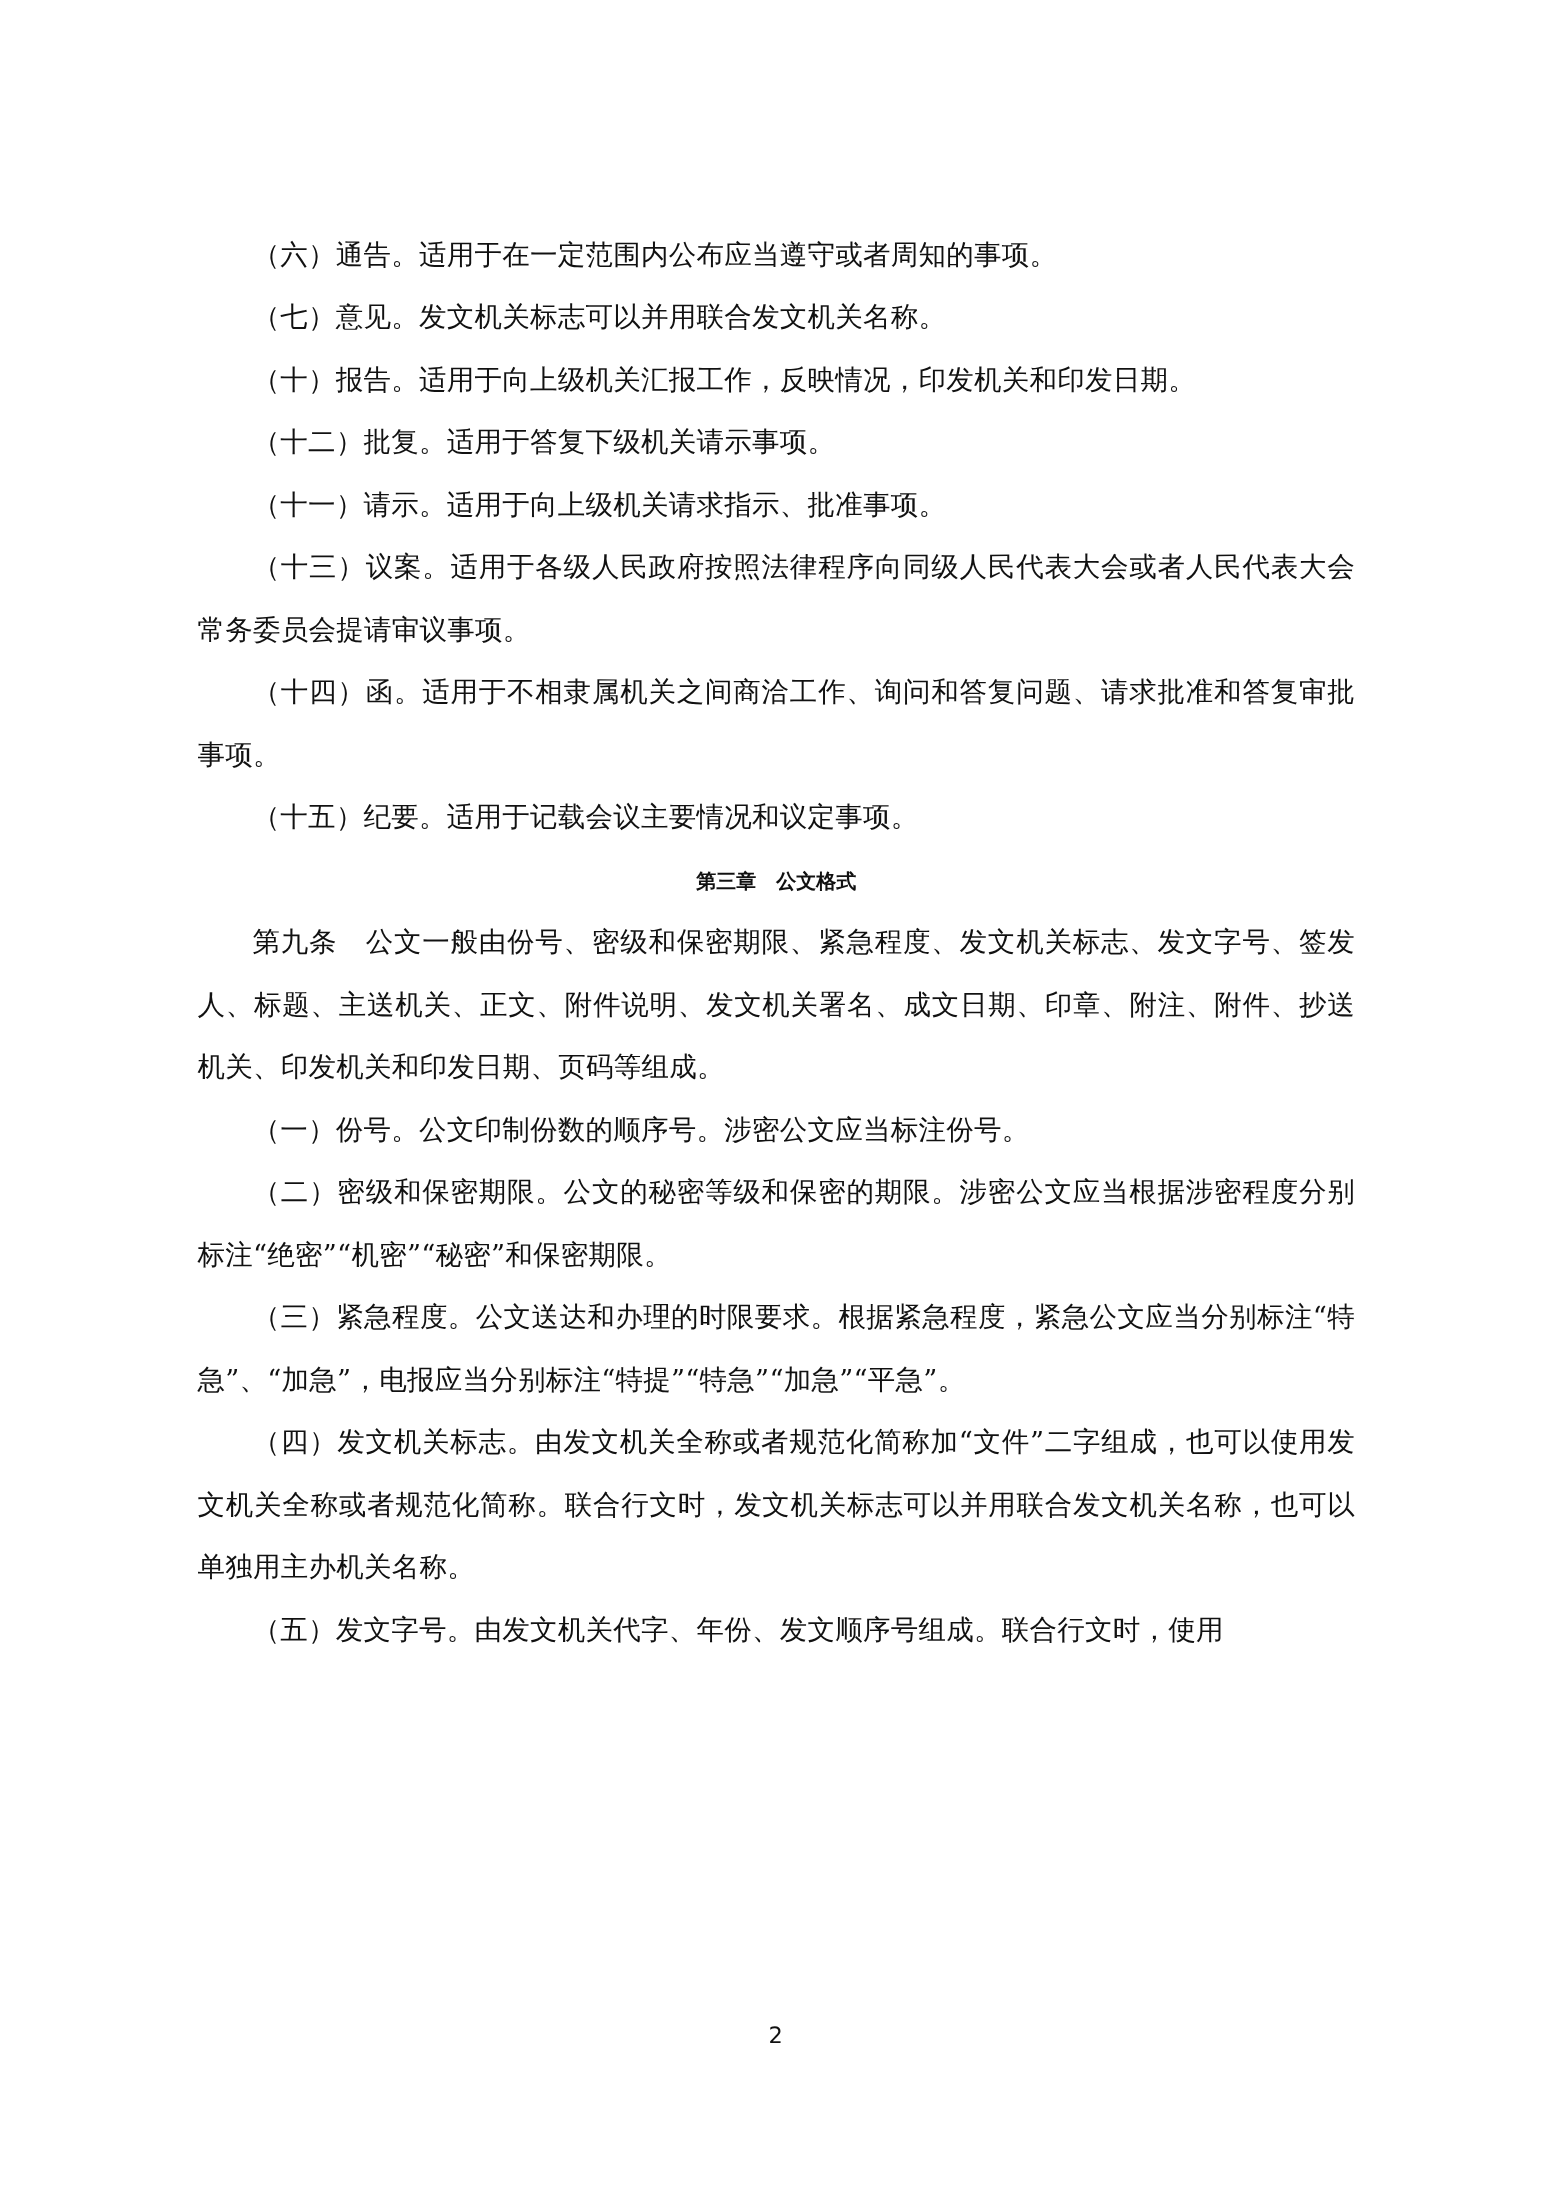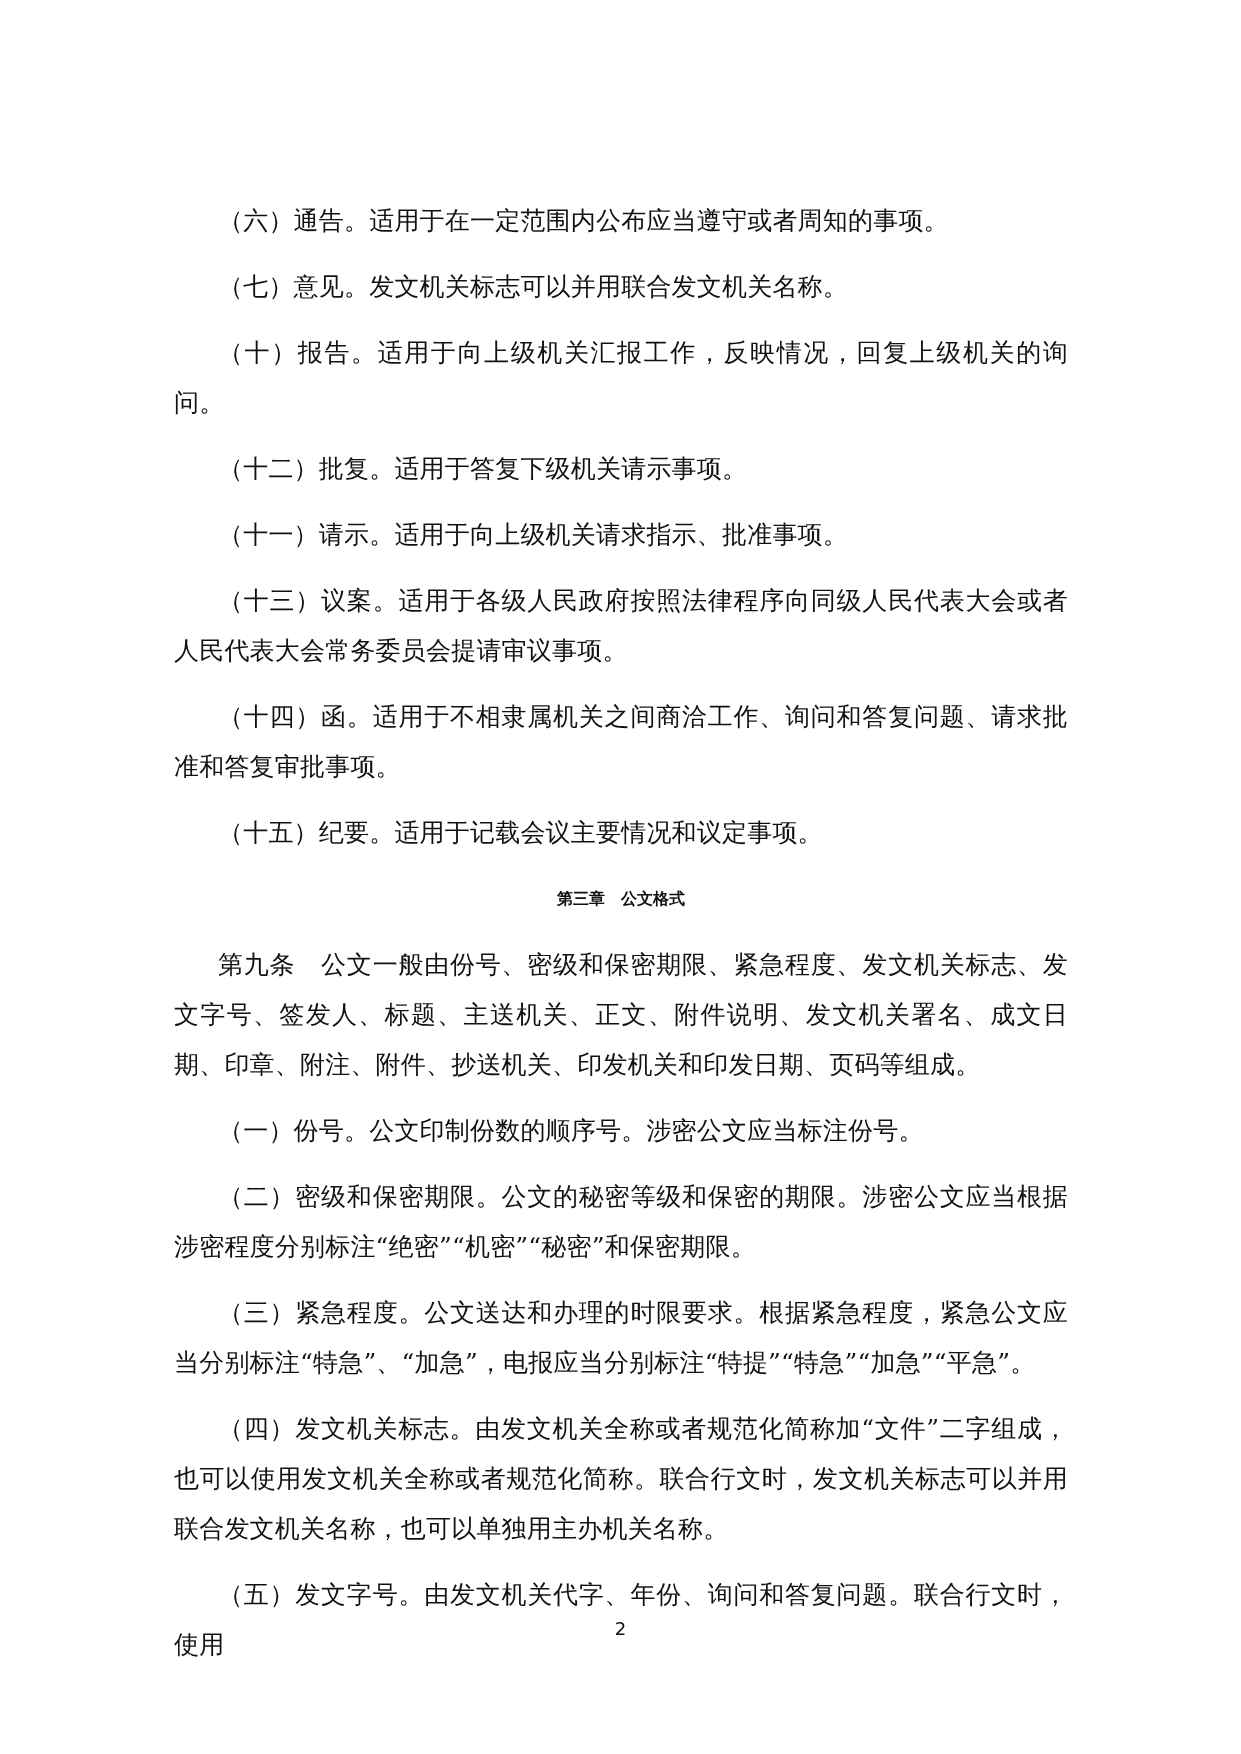--- a/index.html
+++ b/index.html
@@ -15,23 +15,23 @@
       color: #111111;
       font-family: "DejaVu Serif", "Liberation Serif", serif;
     }
     .page {
       position: absolute;
       left: 158px;
       top: 180px;
       width: 926px;
     }
     .para {
-      font-size: 25px;
+      font-size: 22px;
       line-height: 50px;
-      margin: 16px;
+      margin: 0;
       text-align: justify;
       text-align-last: left;
       letter-spacing: 0.2px;
     }
     .para.indent {
       text-indent: 44px;
     }
     .heading {
       font-size: 16px;
       line-height: 50px;
@@ -49,30 +49,30 @@
       font-family: "DejaVu Sans", "Liberation Sans", sans-serif;
       color: #111111;
     }
   </style>
 </head>
 <body>
 
 <div class="page">
   <p class="para indent">（六）通告。适用于在一定范围内公布应当遵守或者周知的事项。</p>
   <p class="para indent">（七）意见。发文机关标志可以并用联合发文机关名称。</p>
-  <p class="para indent">（十）报告。适用于向上级机关汇报工作，反映情况，回复上级机关的询问。</p>
+  <p class="para indent">（十）报告。适用于向上级机关汇报工作，反映情况，印发机关和印发日期。</p>
   <p class="para indent">（十二）批复。适用于答复下级机关请示事项。</p>
   <p class="para indent">（十一）请示。适用于向上级机关请求指示、批准事项。</p>
   <p class="para indent">（十三）议案。适用于各级人民政府按照法律程序向同级人民代表大会或者人民代表大会常务委员会提请审议事项。</p>
   <p class="para indent">（十四）函。适用于不相隶属机关之间商洽工作、询问和答复问题、请求批准和答复审批事项。</p>
   <p class="para indent">（十五）纪要。适用于记载会议主要情况和议定事项。</p>
 
   <h2 class="heading">第三章　公文格式</h2>
 
   <p class="para indent">第九条　公文一般由份号、密级和保密期限、紧急程度、发文机关标志、发文字号、签发人、标题、主送机关、正文、附件说明、发文机关署名、成文日期、印章、附注、附件、抄送机关、印发机关和印发日期、页码等组成。</p>
   <p class="para indent">（一）份号。公文印制份数的顺序号。涉密公文应当标注份号。</p>
   <p class="para indent">（二）密级和保密期限。公文的秘密等级和保密的期限。涉密公文应当根据涉密程度分别标注“绝密”“机密”“秘密”和保密期限。</p>
   <p class="para indent">（三）紧急程度。公文送达和办理的时限要求。根据紧急程度，紧急公文应当分别标注“特急”、“加急”，电报应当分别标注“特提”“特急”“加急”“平急”。</p>
   <p class="para indent">（四）发文机关标志。由发文机关全称或者规范化简称加“文件”二字组成，也可以使用发文机关全称或者规范化简称。联合行文时，发文机关标志可以并用联合发文机关名称，也可以单独用主办机关名称。</p>
-  <p class="para indent">（五）发文字号。由发文机关代字、年份、询问和答复问题。联合行文时，使用</p>
+  <p class="para indent">（五）发文字号。由发文机关代字、年份、发文顺序号组成。联合行文时，使用</p>
 </div>
 
 <div class="page-number">2</div>
 
 </body></html>

